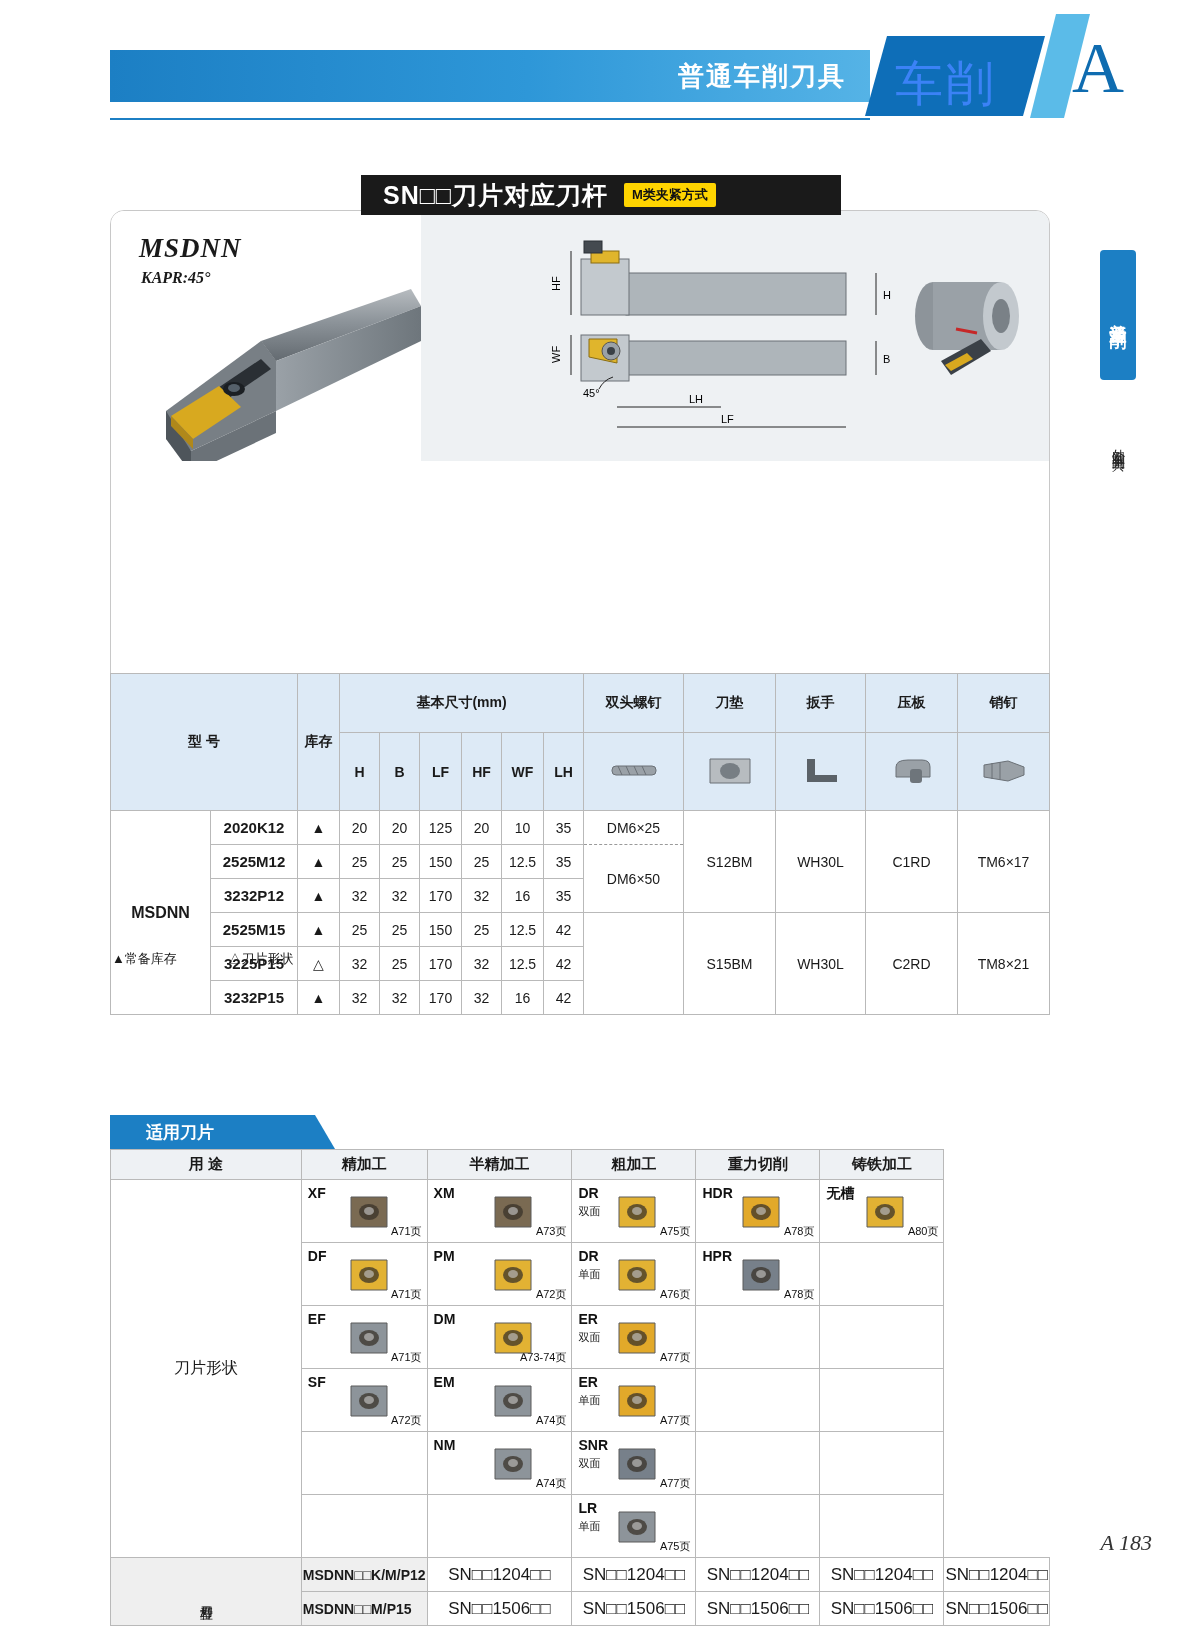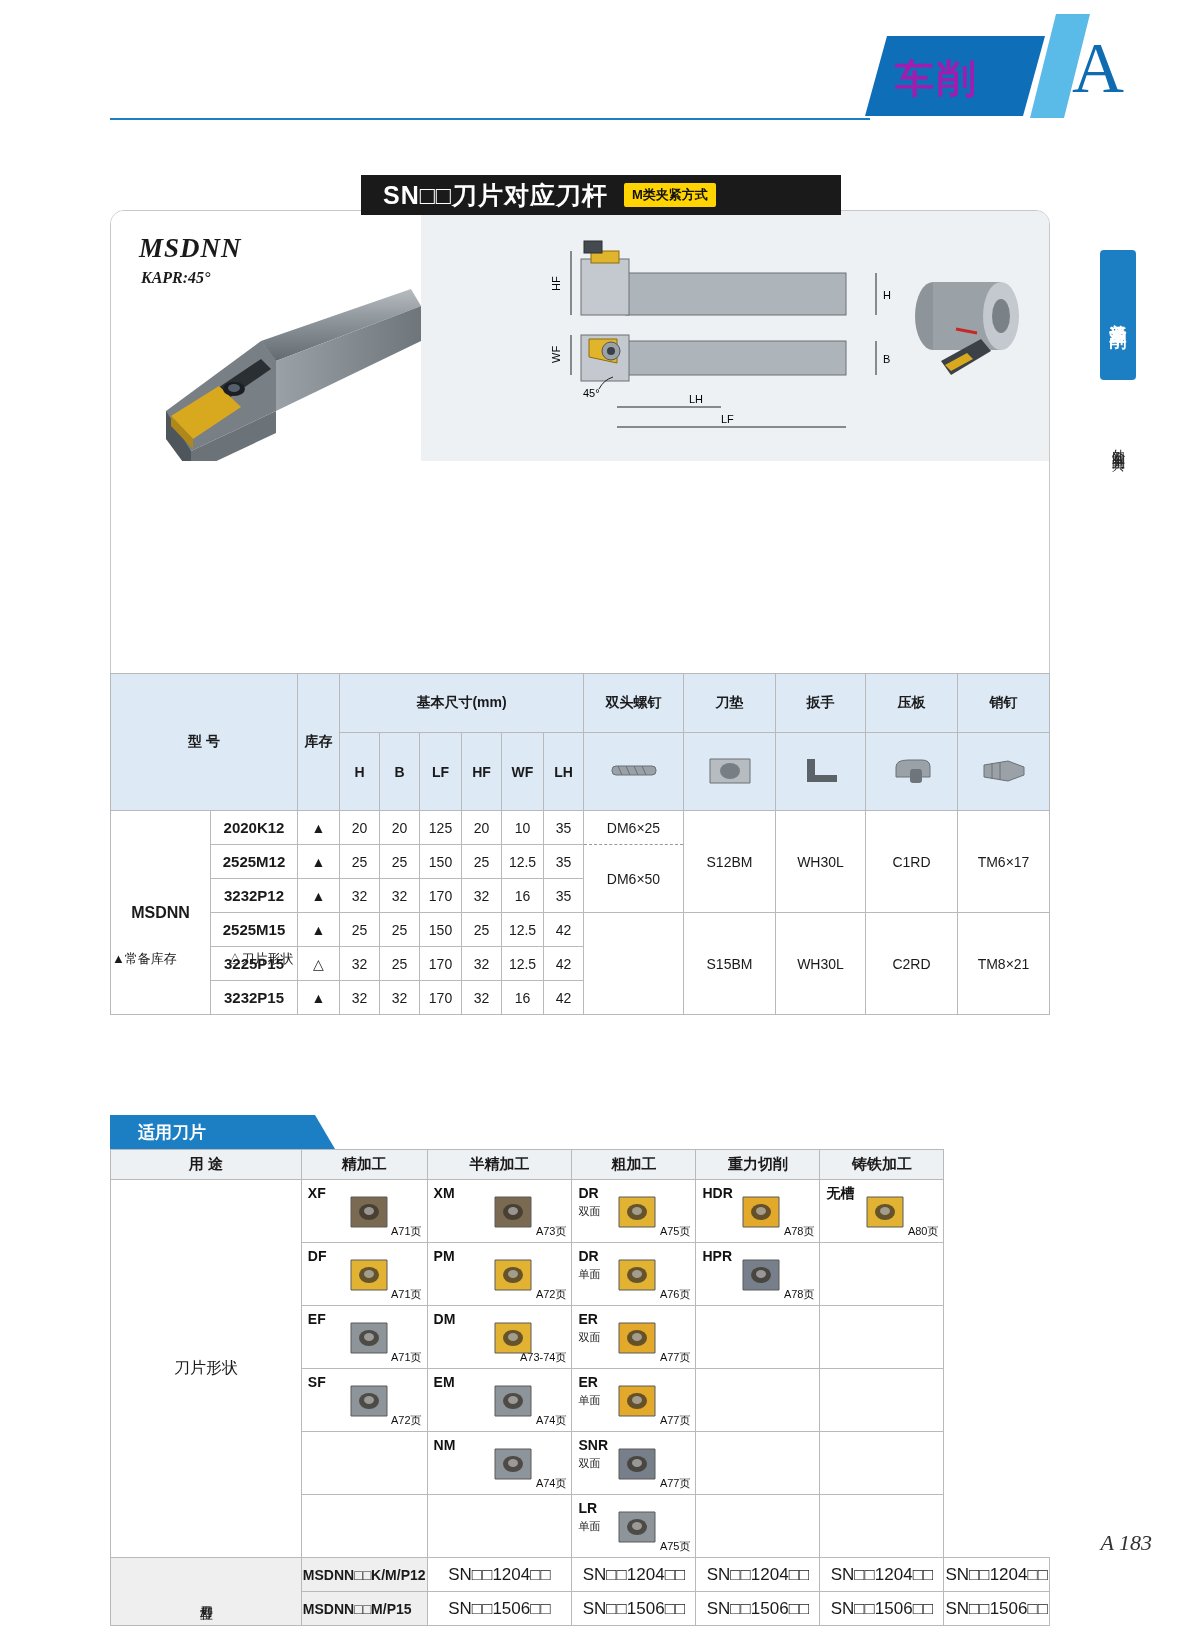--- a/index.html
+++ b/index.html
@@ -20,21 +20,21 @@
     position:absolute; right:24px; top:9px;
     font-size:26px; font-weight:bold; color:#ffffff; letter-spacing:2px;
   }
   .hdr-slant {
     position:absolute; left:865px; top:36px; width:180px; height:80px;
     background:#0e6eb8;
     clip-path: polygon(22px 0, 180px 0, 158px 80px, 0 80px);
   }
   .hdr-slant-txt {
     position:absolute; left:895px; top:52px;
-    font-size:39px; font-weight:bold; color:#a21caf; letter-spacing:3px;
+    font-size:48px; font-weight:normal; color:#3b82f6; letter-spacing:3px;
   }
   .hdr-slant2 {
     position:absolute; left:1030px; top:14px; width:60px; height:104px;
     background:#5bbbe8;
     clip-path: polygon(26px 0, 60px 0, 34px 104px, 0 104px);
   }
   .hdr-letter {
     position:absolute; left:1072px; top:32px;
     font-size:72px; font-weight:normal; color:#0f6cb0;
     font-family:"Liberation Serif", serif; line-height:1;
@@ -115,21 +115,21 @@
 
   .legend {
     position:absolute; left:112px; top:950px; font-size:13px;
   }
   .legend .l2 { margin-left:48px; }
 
   
   .ins-title {
     position:absolute; left:110px; top:1115px; width:225px; height:34px;
     background:#1c7fc4; color:#fff; font-size:17px; font-weight:bold;
-    display:flex; align-items:center; padding-left:28px;
+    display:flex; align-items:center; padding-left:36px;
     clip-path: polygon(0 0, 205px 0, 225px 34px, 0 34px);
   }
   .ins {
     position:absolute; left:110px; top:1149px; width:940px; font-size:13px;
   }
   .ins th, .ins td { border:1px solid #b9b9b9; }
   .ins thead th { background:#eef1f4; font-weight:bold; height:30px; text-align:center; font-size:15px;margin-top:42px; }
   .ins td.shape-label { font-size:16px; text-align:center; vertical-align:middle; width:175px; background:#fff; }
   .cell { position:relative; height:63px; padding:0; }
   .cell .code {
@@ -153,20 +153,23 @@
 
   .footer {
     position:absolute; right:48px; top:1530px; font-size:22px;
     font-family:"Liberation Serif", serif; font-style:italic; color:#333;
   }
 </style>
 </head>
 <body>
 
 <div class="header">
+  <div class="hdr-bar">
+    <div class="hdr-bar-title">普通车削刀具</div>
+  </div>
   <div class="hdr-slant"></div>
   <div class="hdr-slant-txt">车削</div>
   <div class="hdr-slant2"></div>
   <div class="hdr-letter">A</div>
   <div class="hdr-sub-line"></div>
   <div class="hdr-sub-wrap">
     <div class="hdr-sub">外圆车削刀具</div>
   </div>
 </div>
 

